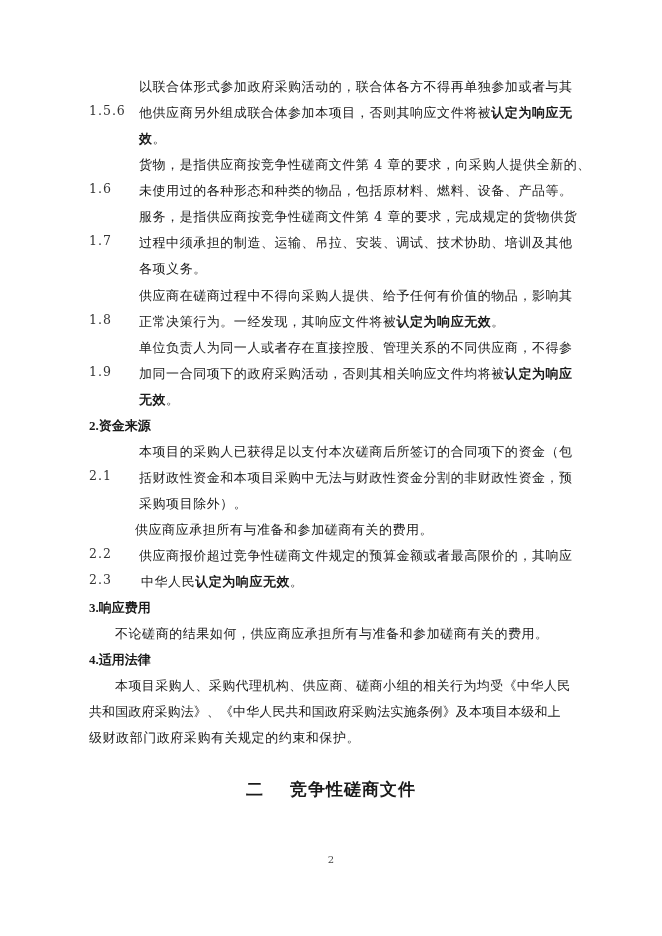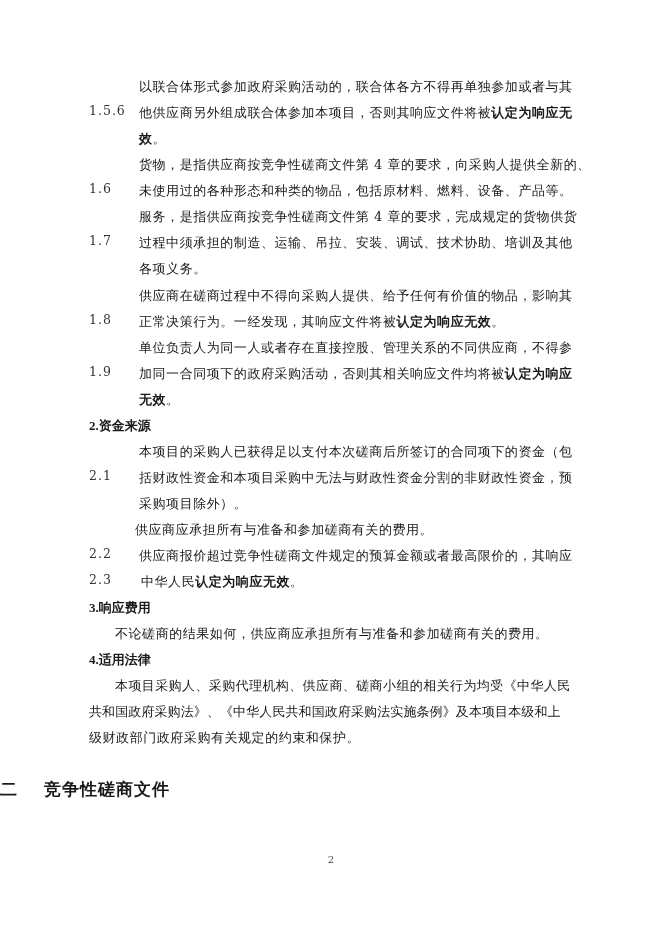--- a/index.html
+++ b/index.html
@@ -7,21 +7,21 @@
     width: 662px; height: 936px; position: relative; overflow: hidden;
     font-family: "DejaVu Serif", "Liberation Serif", serif;
     color: #1a1a1a;
   }
   .page { position: absolute; left: 0; top: 0; width: 662px; height: 936px; }
   .num { position: absolute; left: 89px; font-size: 12.5px; line-height: 18px; color: #333; letter-spacing: 1px; margin-top: 24px; }
   .txt { position: absolute; font-size: 13px; line-height: 18px; white-space: nowrap; letter-spacing: 0.55px; }
   .b { font-weight: bold; font-family: "DejaVu Sans", "Liberation Sans", sans-serif; }
   .heading { position: absolute; left: 89px; font-size: 13px; line-height: 18px; font-weight: bold; font-family: Liberation Serif, serif; }
   .chapter {
-    position: absolute; left: 0; width: 662px; top: 778px; text-align: left;
+    position: absolute; left: 0; width: 662px; top: 778px; text-align: center;
     font-size: 17px; font-weight: bold; font-family: Liberation Sans, sans-serif;
     letter-spacing: 1px;
   }
   .chapter .gap { display: inline-block; width: 26px; }
   .pageno { position: absolute; left: 0; width: 662px; top: 854px; text-align: center; font-size: 10px; color: #444; }
 </style>
 </head>
 <body>
 
 <div class="page">

